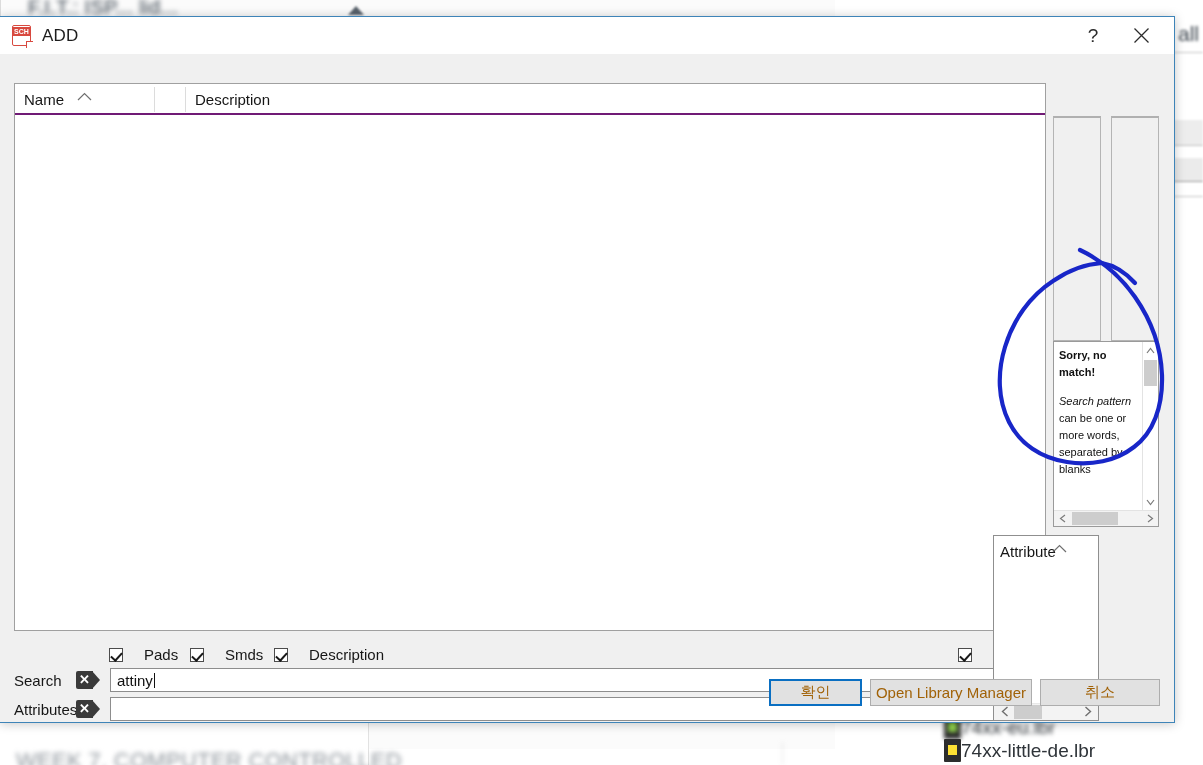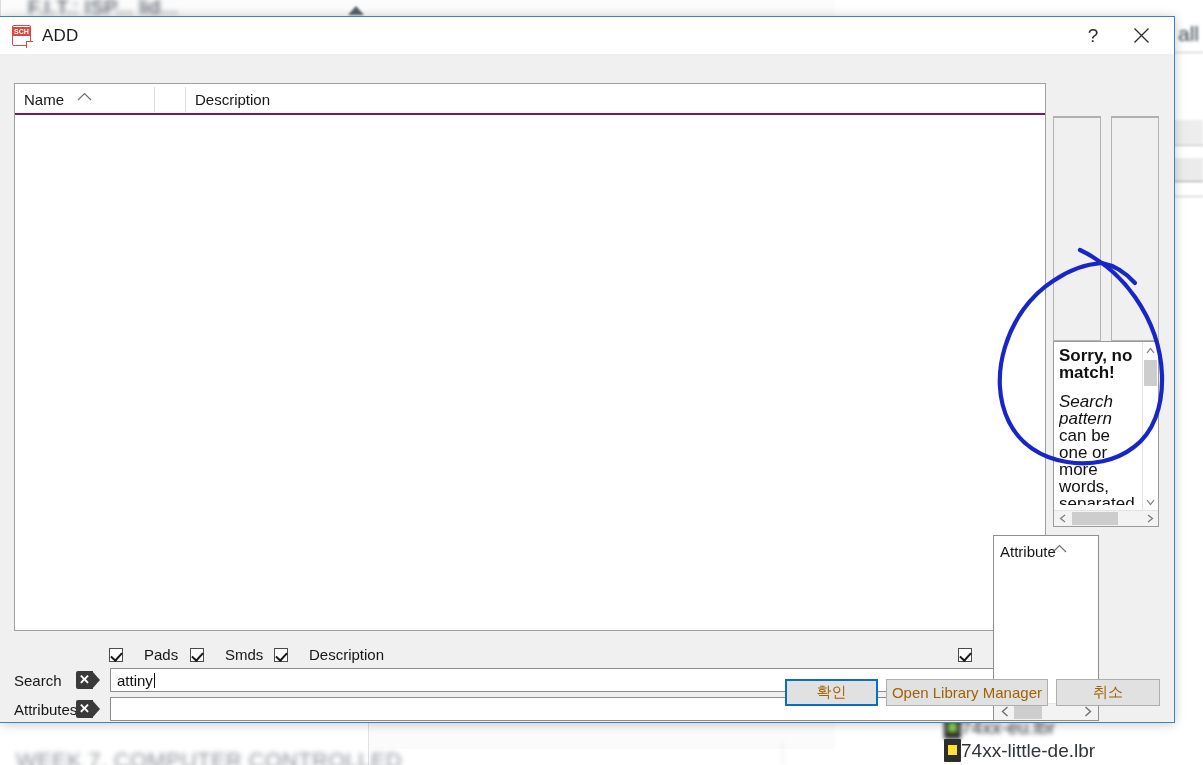--- a/index.html
+++ b/index.html
@@ -215,21 +215,21 @@
   }
   #pane-a { left: 1053px; top: 62px; width: 48px; height: 225px; }
   #pane-b { left: 1111px; top: 62px; width: 48px; height: 225px; }
 
   #tooltip-pane {
     position: absolute; left: 1053px; top: 287px; width: 106px; height: 186px;
     background: #ffffff; border: 1px solid #9a9a9a;
   }
   #tooltip-text {
     position: absolute; left: 5px; top: 5px; width: 78px;
-    font-size: 17px; color: #111; line-height: 17px;
+    font-size: 11px; color: #111; line-height: 17px;
     overflow: hidden; height: 158px;
   }
   #tt-head { font-weight: 700; }
   #tt-em { font-style: italic; display: block; margin-top: 12px; }
   #tt-rest { display: block; }
 
   #tt-vscroll {
     position: absolute; right: 0; top: 0; width: 16px; bottom: 16px;
     background: #ffffff; border-left: 1px solid #e3e3e3;
   }
@@ -275,21 +275,21 @@
 
   
   #footer { position: absolute; right: 14px; bottom: 16px; display: flex; gap: 8px; }
   .btn {
     height: 27px; background: #e1e1e1; border: 1px solid #adadad;
     font-size: 15px; color: #a16207; display: flex; align-items: center;
     justify-content: center; padding: 0 5px; cursor: default; white-space: nowrap;
   }
   .btn.default { border: 2px solid #0a6fc2; background: #e1e1e1; }
   #btn-ok { width: 93px; }
-  #btn-cancel { width: 104px; }
+  #btn-cancel { width: 120px; }
 
   
   #annotation {
     position: absolute; left: 985px; top: 225px; width: 218px; height: 265px;
     pointer-events: none;
   }
 </style>
 </head>
 <body>
 

